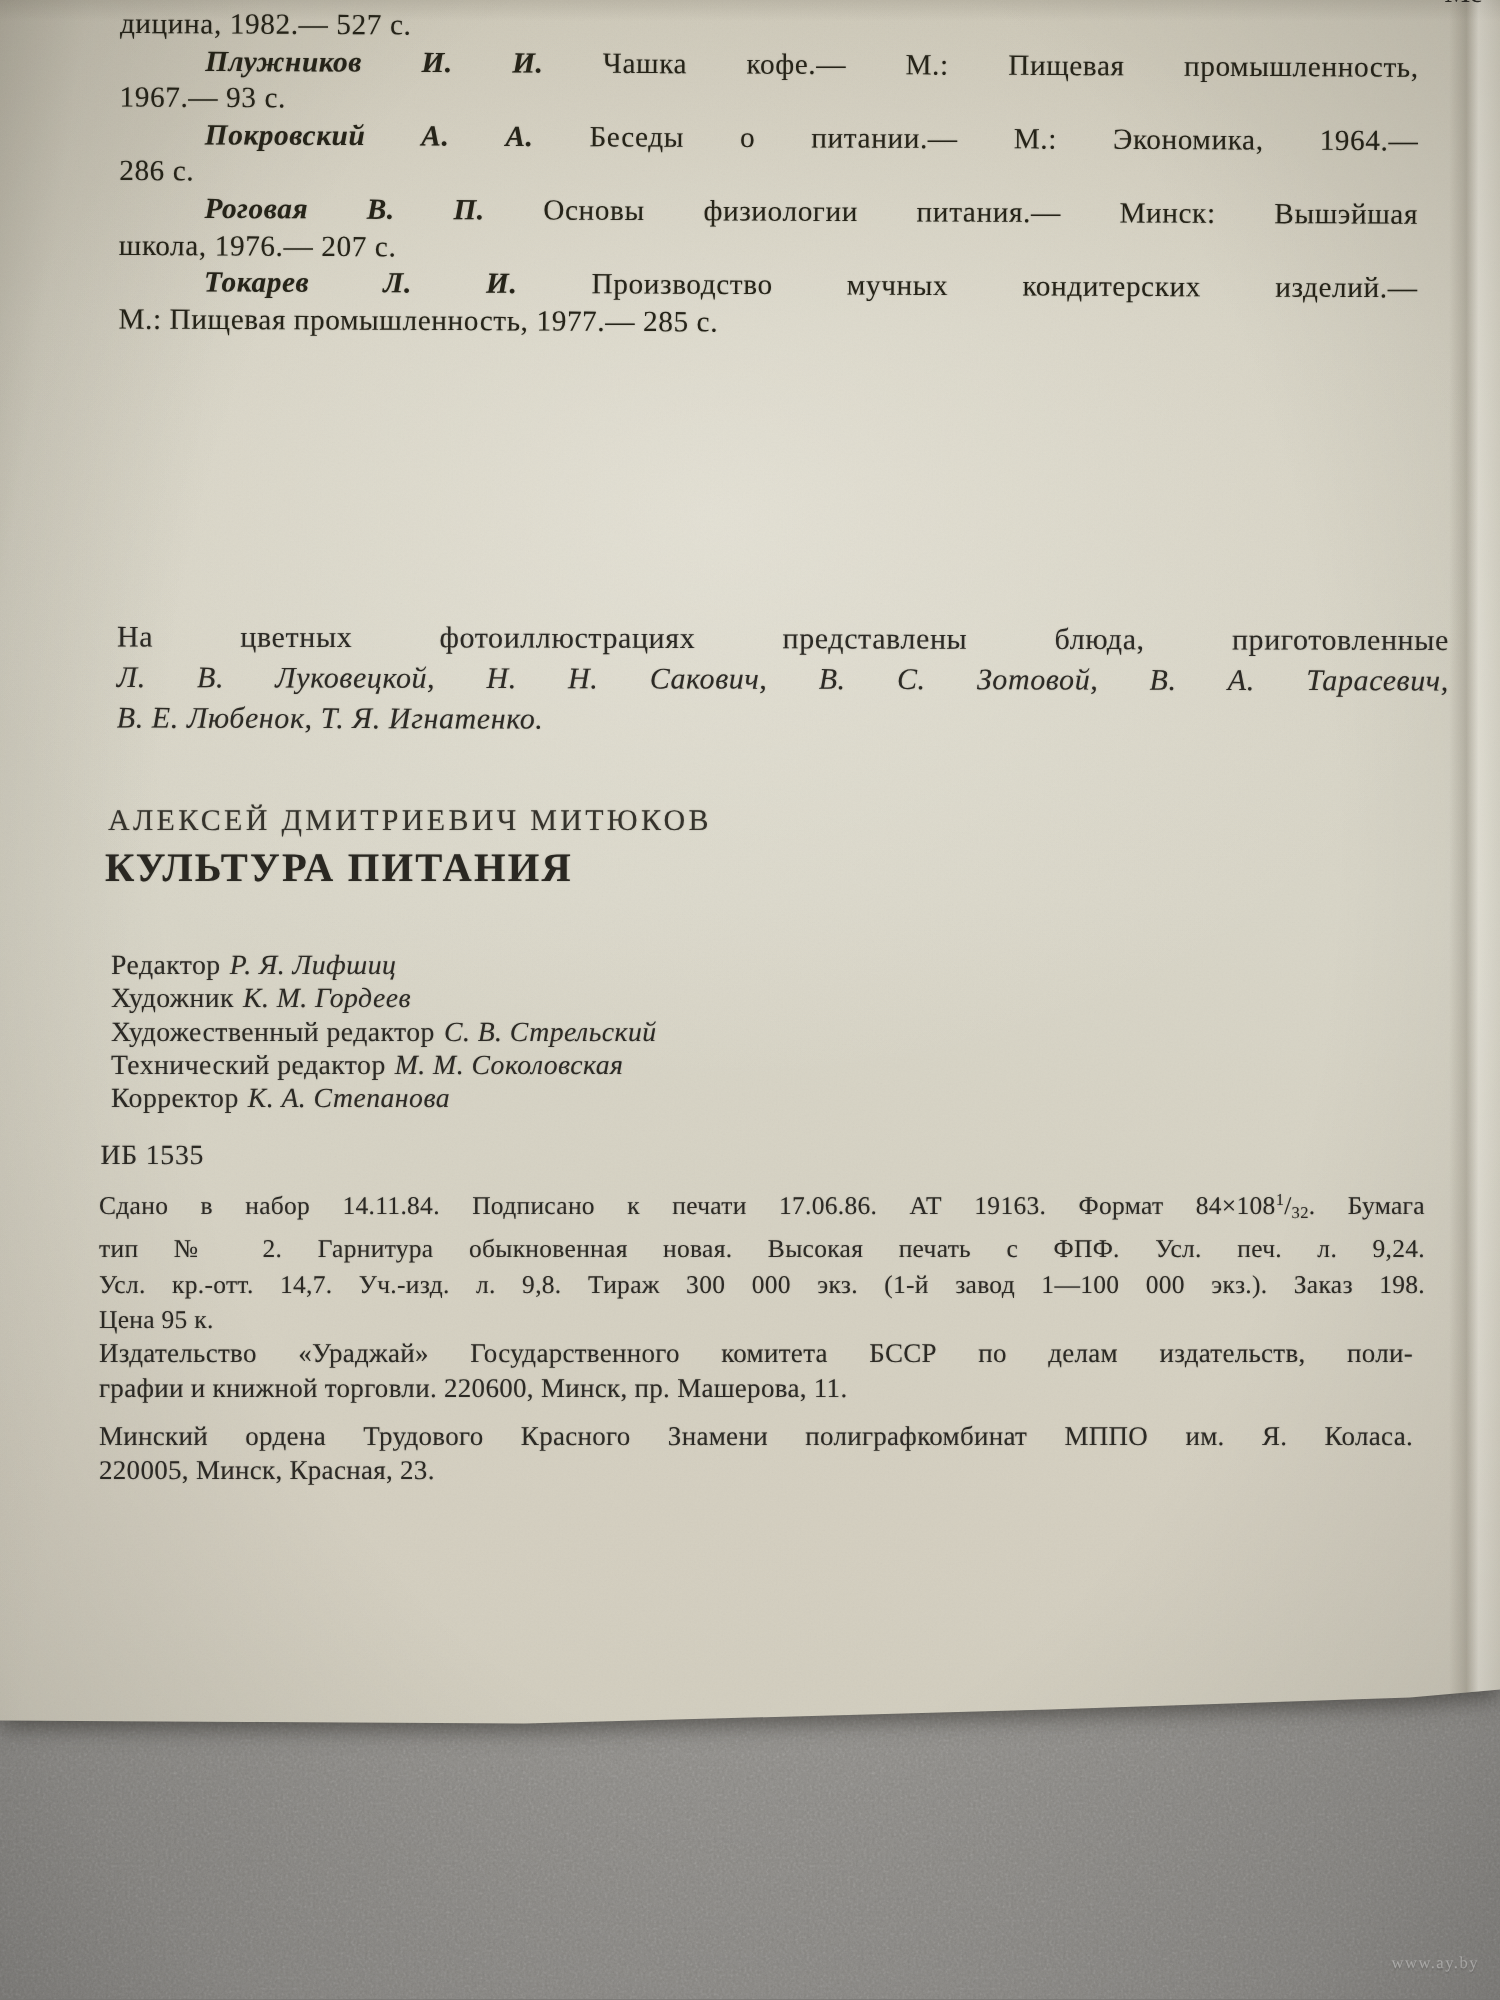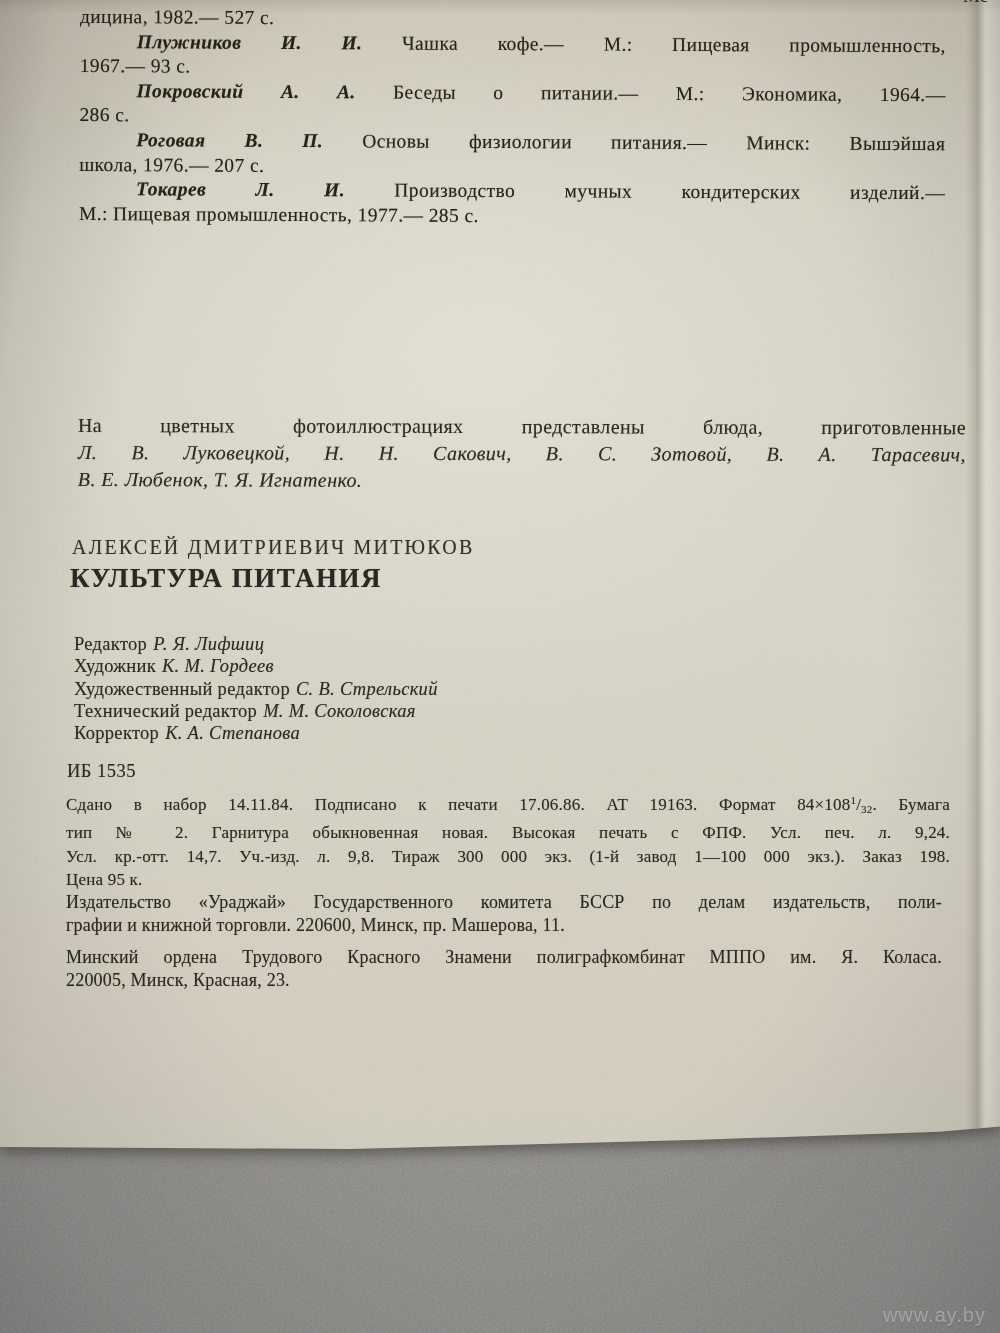--- a/index.html
+++ b/index.html
@@ -46,22 +46,22 @@
   #imprint sup{font-size:11px;vertical-align:6px;}
   #imprint sub{font-size:11px;vertical-align:-3px;}
   #publisher{left:66px;top:891px;width:876px;font-size:18px;line-height:22.5px;letter-spacing:.2px;}
   #printer{left:66px;top:946px;width:876px;font-size:18px;line-height:22.5px;letter-spacing:.2px;}
   
   #top-fragment{position:absolute;left:845px;top:0;width:150px;height:7px;overflow:hidden;}
   #top-fragment .frag{margin-top:-15px;font-size:19.5px;color:#2c2a25;text-align:right;}
   
   #vignette{position:absolute;inset:0;pointer-events:none;z-index:6;
     background:radial-gradient(ellipse at 50% 42%,rgba(0,0,0,0) 55%,rgba(0,0,0,.09) 86%,rgba(0,0,0,.17) 100%);}
-  #watermark{position:absolute;right:14px;bottom:6px;z-index:7;
-    font-family:Liberation Sans, sans-serif;font-size:20px;letter-spacing:1px;
+  #watermark{position:absolute;right:14px;bottom:18px;z-index:7;
+    font-family:Liberation Serif, serif;font-size:11px;letter-spacing:1px;
     color:rgba(255,255,255,.35);text-shadow:0 1px 1px rgba(0,0,0,.15);}
 </style>
 </head>
 <body>
 
 <div id="photo">
 
   <div id="carpet">
     <svg xmlns="http://www.w3.org/2000/svg">
       <filter id="carpetNoise">

